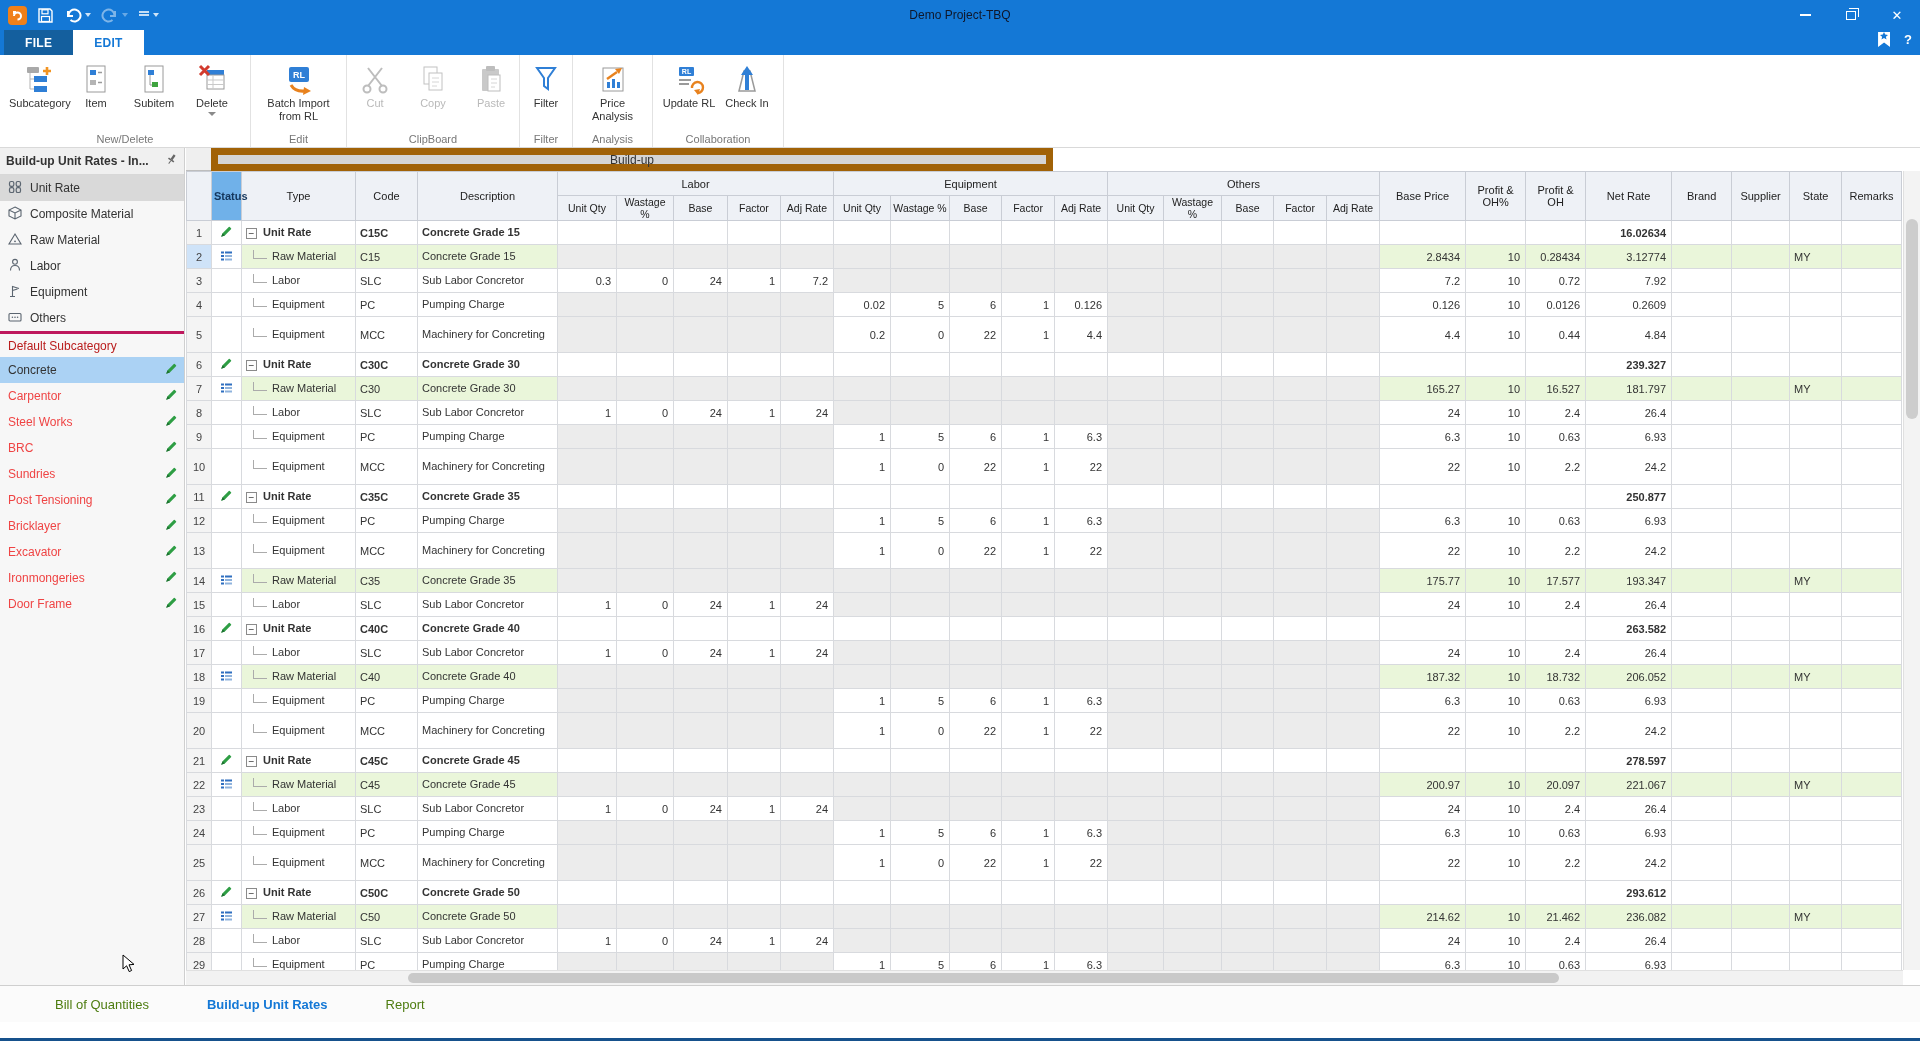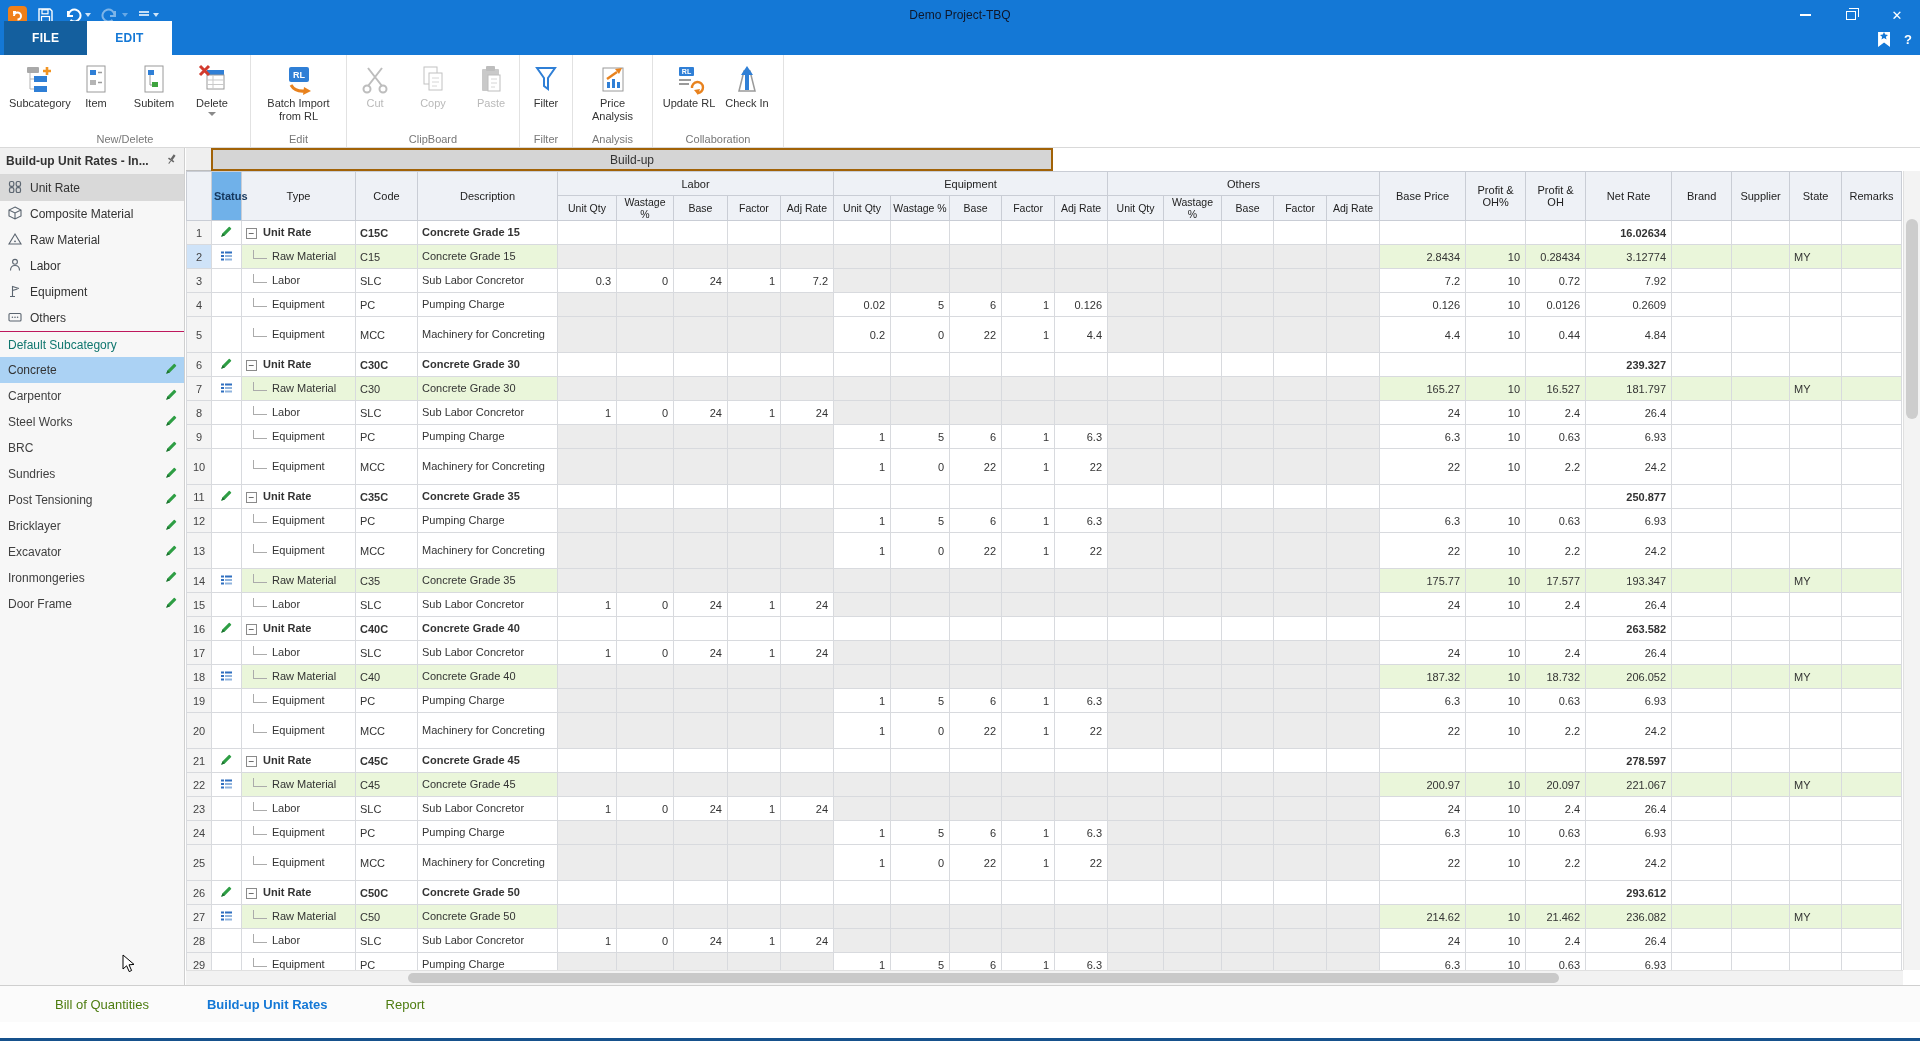--- a/index.html
+++ b/index.html
@@ -15,21 +15,21 @@
   .qa-dim { opacity:.45; }
   #title-text { position:absolute; left:0; right:0; top:0; height:30px; display:flex; align-items:center; justify-content:center; color:#0f172a; font-size:12px; pointer-events:none; }
   .winbtns { position:absolute; right:0; top:0; height:30px; display:flex; }
   .winbtn { width:46px; height:30px; display:flex; align-items:center; justify-content:center; color:#fff; font-size:13px; }
   .min-glyph { width:11px; height:2px; background:#fff; }
   .restore-glyph { width:10px; height:9px; border:1.5px solid #fff; position:relative; }
   .restore-glyph:before { content:""; position:absolute; left:2px; top:-4px; width:9px; height:8px; border:1.5px solid #fff; border-bottom:none; border-left:none; }
 
   
   #tabrow { position:absolute; left:0; top:30px; width:1920px; height:25px; background:#1478d6; display:flex; align-items:flex-end; }
-  .rtab { height:34px; padding:0 28px; display:flex; align-items:center; font-size:12px; font-weight:bold; letter-spacing:.3px; }
+  .rtab { height:25px; padding:0 21px; display:flex; align-items:center; font-size:12px; font-weight:bold; letter-spacing:.3px; }
   .rtab.file { background:#145f9e; color:#fff; margin-left:4px; }
   .rtab.edit { background:#ffffff; color:#1478d6; }
   .tabrow-right { position:absolute; right:8px; top:32px; display:flex; gap:14px; align-items:center; color:#fff; }
   .bookmark { width:12px; height:15px; background:#fff; clip-path:polygon(0 0,100% 0,100% 100%,50% 70%,0 100%); display:flex; justify-content:center; }
   .help-q { font-size:13px; font-weight:bold; color:#fff; }
 
   
   #ribbon { position:absolute; left:0; top:55px; width:1920px; height:93px; background:#fff; border-bottom:1px solid #d9d9d9; display:flex; }
   .rgroup { position:relative; height:100%; border-right:1px solid #e2e2e2; display:flex; justify-content:center; }
   .rbuttons { display:flex; align-items:flex-start; padding-top:4px; }
@@ -39,30 +39,30 @@
   .rbtn.disabled .rlabel { color:#b9b9b9; }
   .rgname { position:absolute; bottom:2px; left:0; width:100%; text-align:center; font-size:11px; color:#777; }
   .dropdown-caret { width:0; height:0; border-left:4px solid transparent; border-right:4px solid transparent; border-top:4px solid #8a8a8a; margin:2px auto 0; }
 
   
   #sidebar { position:absolute; left:0; top:148px; width:185px; height:837px; background:#f7f7f7; border-right:1px solid #cfcfcf; }
   #sidebar-header { height:27px; display:flex; align-items:center; padding:0 6px; font-size:12px; font-weight:bold; color:#333; background:#f0f0f0; border-bottom:1px solid #d8d8d8; }
   #sidebar-header .sh-label { flex:1; white-space:nowrap; overflow:hidden; }
   .nav-item { height:26px; display:flex; align-items:center; gap:8px; padding-left:8px; font-size:12px; color:#333; }
   .nav-item.selected { background:#d9d9d9; }
-  #default-sub { height:26px; display:flex; align-items:center; padding-left:8px; font-size:12px; color:#0f766e; border-top:1px solid #be185d; }
-  .sub-item { height:26px; display:flex; align-items:center; padding:0 6px 0 8px; font-size:12px; color:#404040; }
+  #default-sub { height:26px; display:flex; align-items:center; padding-left:8px; font-size:12px; color:#b91c1c; border-top:3px solid #be185d; }
+  .sub-item { height:26px; display:flex; align-items:center; padding:0 6px 0 8px; font-size:12px; color:#ef4444; }
   .sub-item.selected { background:#abd2f4; color:#333; }
   .sub-item .sub-label { flex:1; }
 
   
   #grid { position:absolute; left:186px; top:148px; width:1734px; height:837px; overflow:hidden; background:#fff; }
   #band { position:absolute; left:0; top:0; width:1734px; height:23px; display:flex; }
   #band-corner { width:25px; height:23px; background:#efefef; border-bottom:1px solid #bdbdbd; }
-  .band-tab1 { width:842px; height:23px; background:#d5d5d5; border:2px solid #a16207; display:flex; align-items:center; justify-content:center; font-size:12px; color:#333; }
+  .band-tab1 { width:842px; height:23px; background:#d5d5d5; border:7px solid #a16207; display:flex; align-items:center; justify-content:center; font-size:12px; color:#333; }
   .band-tab2 { width:867px; height:23px; background:#f1f1f1; border:1px solid #c9c9c9; border-left:none; display:flex; align-items:center; justify-content:center; font-size:12px; color:#555; }
   #tbl-wrap { position:absolute; left:0; top:23px; width:1717px; }
   table { border-collapse:collapse; table-layout:fixed; width:1715px; }
   th { background:#eef1f6; border:1px solid #c9cdd5; font-weight:normal; font-size:11px; color:#222; padding:0 2px; text-align:center; vertical-align:middle; }
   th.sub { font-size:10.5px; height:20px; }
   th.status-h { background:#70b1e9; color:#14365c; font-weight:bold; }
   th.grp { height:24px; }
   td { border:1px solid #d8dade; font-size:11px; color:#333; padding:0 4px; white-space:nowrap; overflow:hidden; vertical-align:middle; background:#fff; }
   td.num { background:#f4f4f4; text-align:center; color:#444; padding:0; }
   td.num.sel { background:#cfe3f8; }

